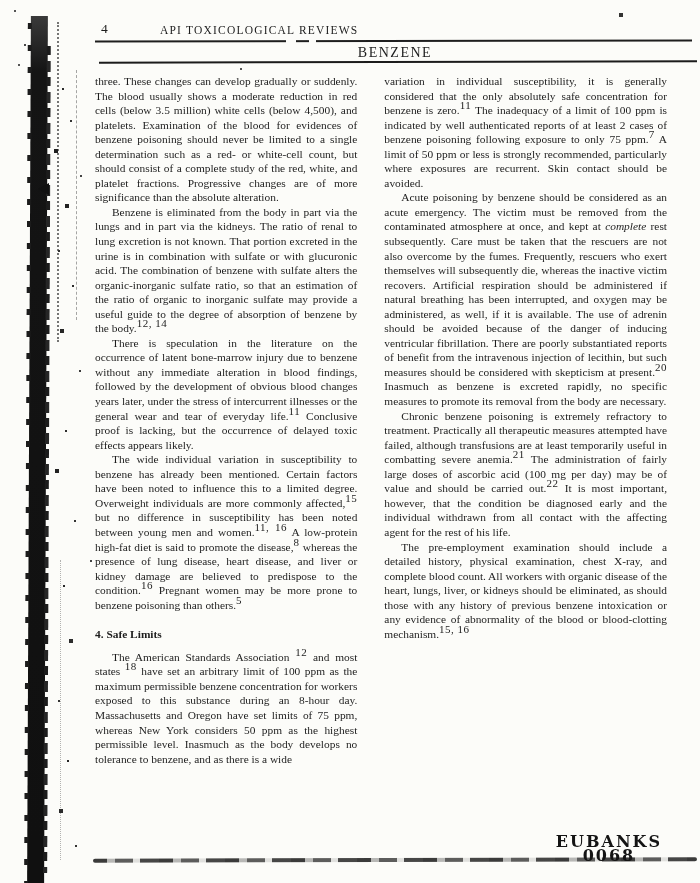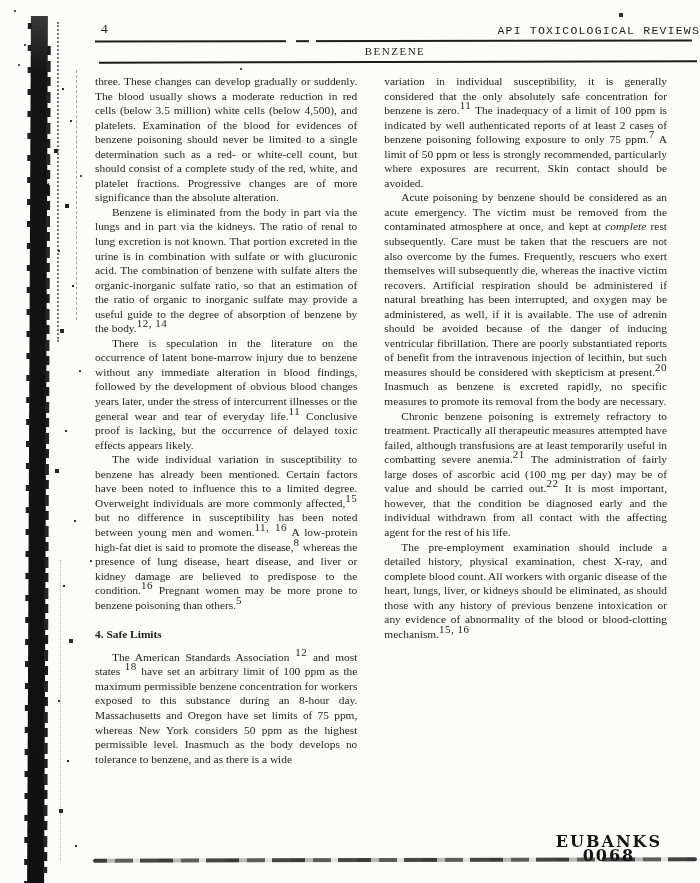--- a/index.html
+++ b/index.html
@@ -46,27 +46,27 @@
   .bottom-smudge{
     position:absolute;left:93px;top:858px;width:604px;height:4px;border-radius:2px;
     background:repeating-linear-gradient(90deg,
       rgba(25,25,25,.85) 0 14px, rgba(25,25,25,.3) 14px 22px,
       rgba(25,25,25,.7) 22px 40px, rgba(25,25,25,.12) 40px 47px,
       rgba(25,25,25,.8) 47px 66px);
     transform:rotate(-.15deg);
   }
   
   .page-number{position:absolute;left:101px;top:21px;font-size:13.5px;}
-  .journal-title{position:absolute;left:160px;top:24px;width:540px;text-align:right;
-    font-size:11.5px;letter-spacing:1.2px;font-family:Liberation Mono, monospace;}
+  .journal-title{position:absolute;left:160px;top:24px;width:540px;text-align:left;
+    font-size:11.5px;letter-spacing:1.2px;}
   .rule-1{position:absolute;left:95px;top:40px;width:597px;height:2px;
     background:linear-gradient(90deg,#1e1e1e 0 32%, transparent 32% 33.6%, #1e1e1e 33.6% 35.8%, transparent 35.8% 37%, #1e1e1e 37% 100%);
     transform:rotate(-.1deg);}
   .section-title{position:absolute;left:95px;top:45px;width:600px;text-align:center;
-    font-size:11px;letter-spacing:1.5px;}
+    font-size:14px;letter-spacing:1.5px;}
   .rule-2{position:absolute;left:99px;top:61px;width:598px;height:2px;background:#1c1c1c;
     transform:rotate(-.12deg);}
   
   .columns{position:absolute;left:95px;top:74px;width:572px;display:flex;gap:27px;}
   .col{text-align:justify;font-size:11.4px;line-height:14.55px;}
   .col-left{width:271px;}
   .col-right{width:292px;}
   .col p{margin:0;}
   .col p.indent{text-indent:17px;}
   .col h3{font-size:11.4px;font-weight:bold;margin:15px 0 8px 0;text-align:left;}

